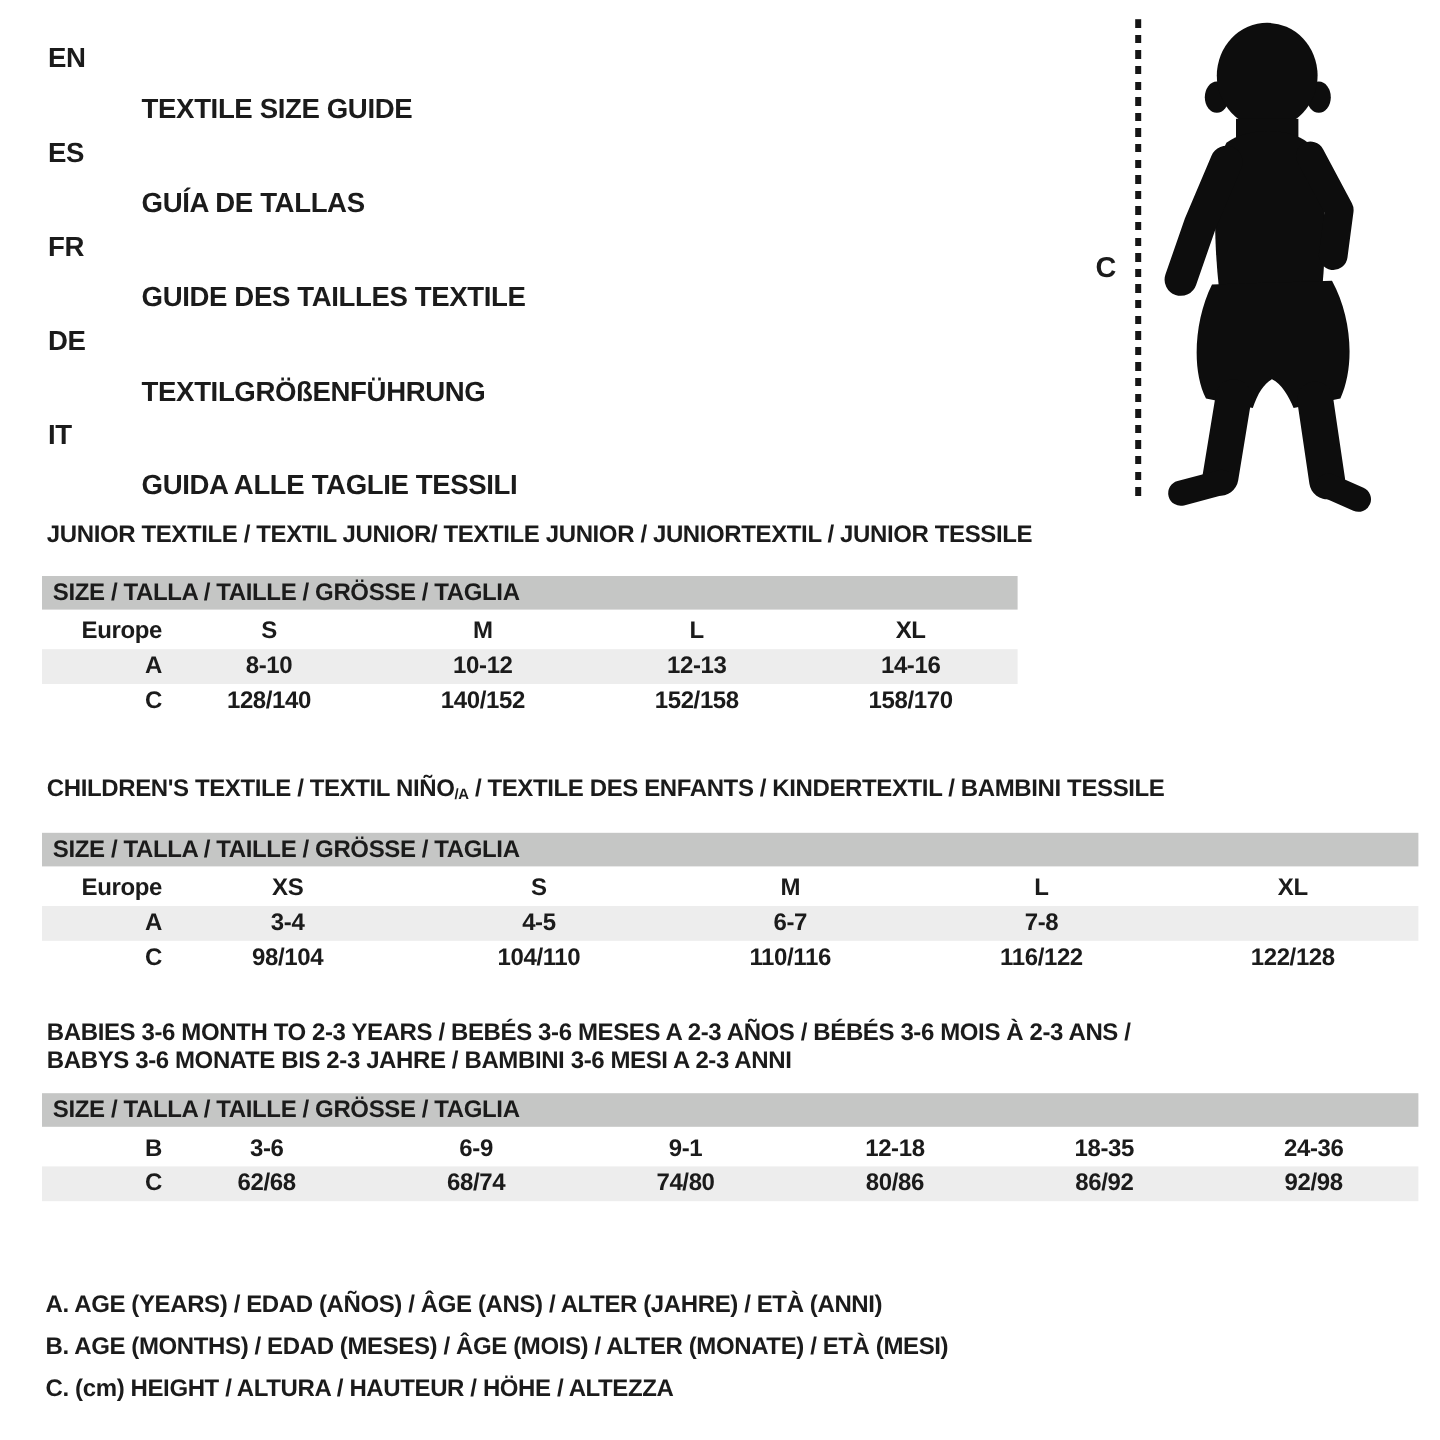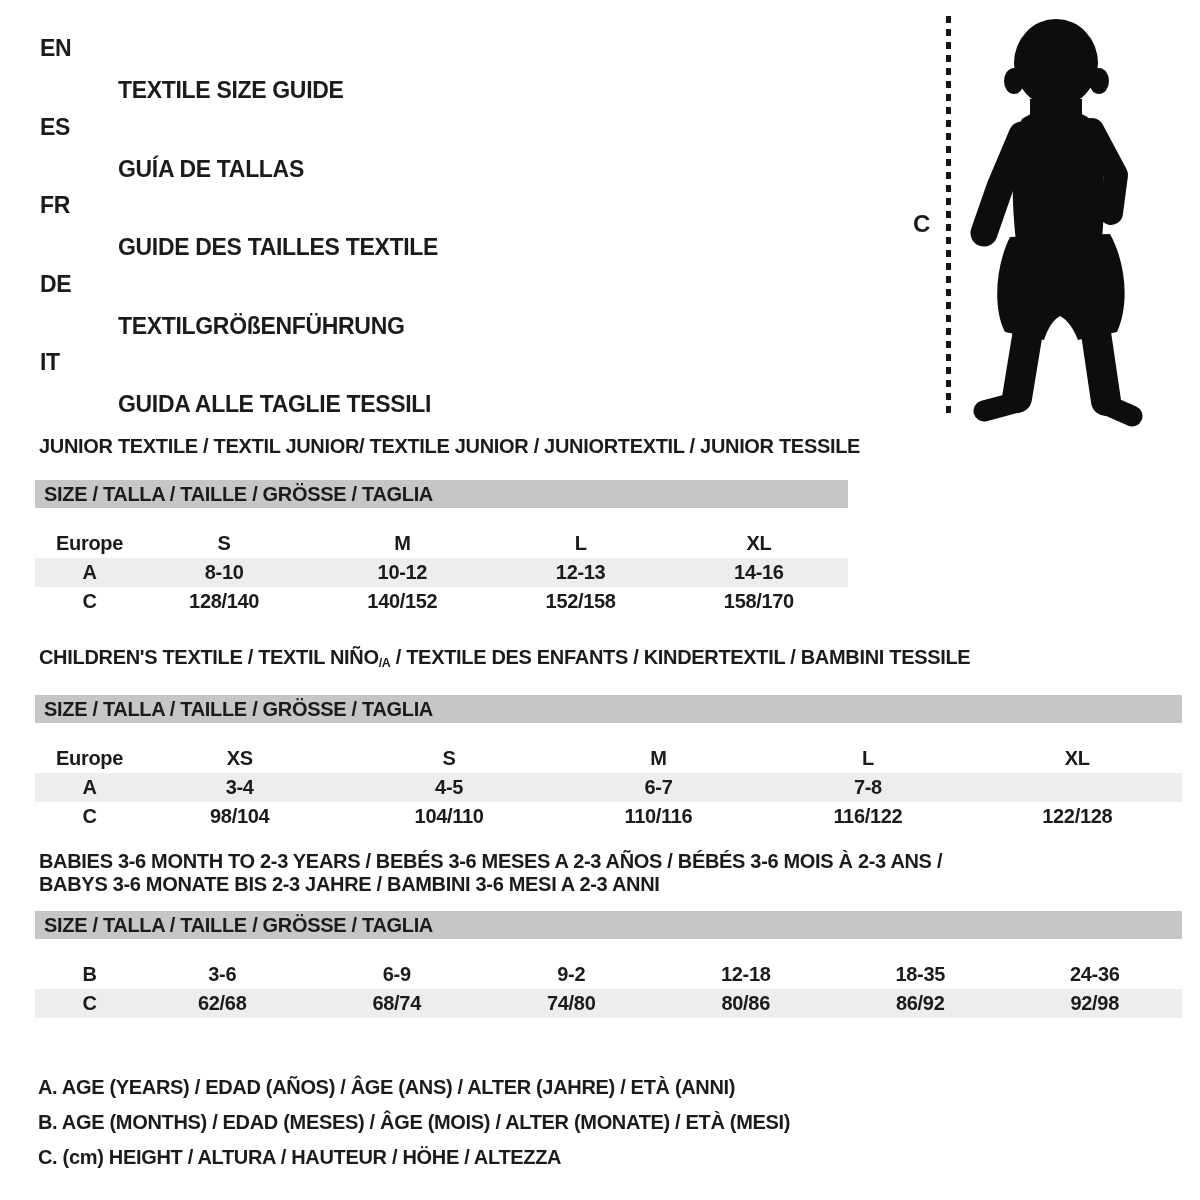--- a/index.html
+++ b/index.html
@@ -45,26 +45,26 @@
   .sec-2{top:850px;width:1147px;}
   .sec-title{font-size:20px;line-height:23px;padding-left:4px;white-space:nowrap;}
   .sec-title sub{font-size:0.62em;vertical-align:-0.25em;}
   .sec-0 .size-bar{margin-top:22px;}
   .sec-1 .size-bar{margin-top:20px;}
   .sec-2 .size-bar{margin-top:15px;}
   .size-bar{
     background:var(--bar-gray);
     height:28px;line-height:28px;
     font-size:20px;padding-left:9px;
-    margin-bottom:21px;
+    margin-bottom:4px;
   }
   .tbl-row{display:grid;height:29px;line-height:29px;font-size:20px;}
   .tbl-row.shaded{background:var(--row-shade);}
   .cell{text-align:center;}
-  .cell.label{text-align:center;padding-left:9px;}
+  .cell.label{text-align:right;padding-left:9px;}
 
   
   .notes{position:absolute;left:38px;top:1070px;}
   .note-line{font-size:20px;line-height:35px;white-space:nowrap;}
 </style>
 </head>
 <body>
 
 <div class="page">
 
@@ -177,21 +177,21 @@
       <div class="section sec-2">
         <div class="sec-title">
           <div>BABIES 3-6 MONTH TO 2-3 YEARS / BEBÉS 3-6 MESES A 2-3 AÑOS / BÉBÉS 3-6 MOIS À 2-3 ANS /</div>
           <div>BABYS 3-6 MONATE BIS 2-3 JAHRE / BAMBINI 3-6 MESI A 2-3 ANNI</div>
         </div>
         <div class="size-bar">SIZE / TALLA / TAILLE / GRÖSSE / TAGLIA</div>
         <div class="tbl-row" style="grid-template-columns: 100px repeat(6, 1fr);">
           <div class="cell label">B</div>
           <div class="cell">3-6</div>
           <div class="cell">6-9</div>
-          <div class="cell">9-2</div>
+          <div class="cell">9-1</div>
           <div class="cell">12-18</div>
           <div class="cell">18-35</div>
           <div class="cell">24-36</div>
         </div>
         <div class="tbl-row shaded" style="grid-template-columns: 100px repeat(6, 1fr);">
           <div class="cell label">C</div>
           <div class="cell">62/68</div>
           <div class="cell">68/74</div>
           <div class="cell">74/80</div>
           <div class="cell">80/86</div>

